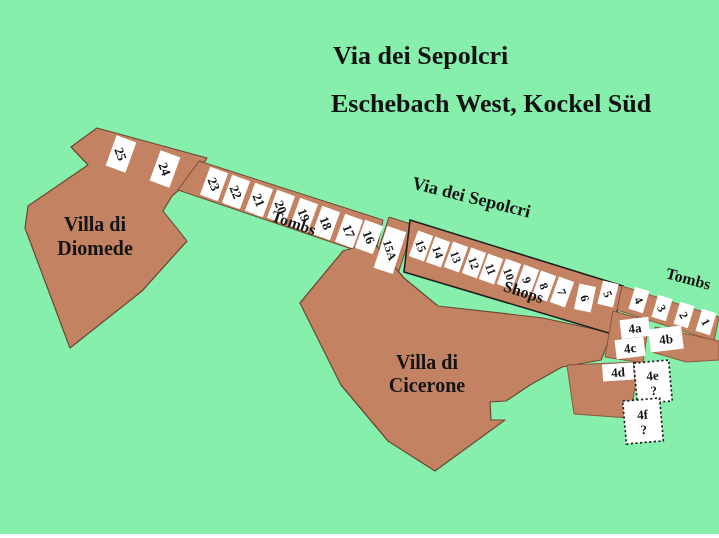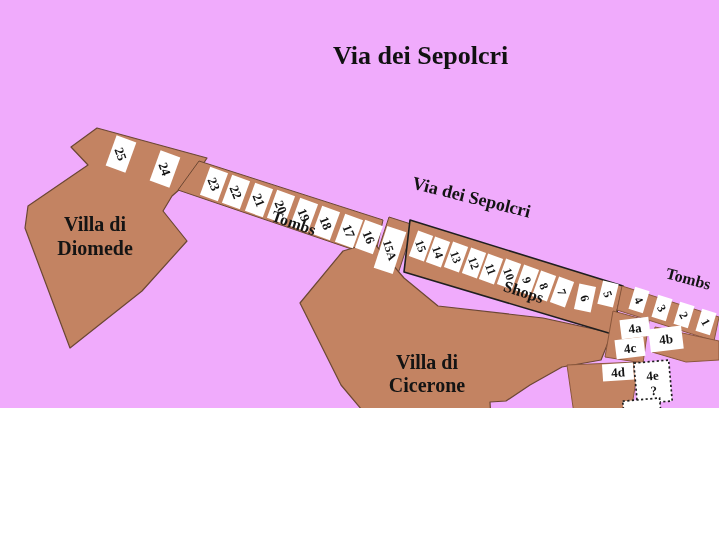--- a/index.html
+++ b/index.html
@@ -1,19 +1,19 @@
 <!DOCTYPE html>
 <html><head>
 <meta charset="utf-8">
 <style>
   html,body { margin:0; padding:0; background:#fff; }
   .stage {
     position:relative;
-    width:719px; height:408px;
-    background:#f0abfc;
+    width:719px; height:534px;
+    background:#86efac;
     overflow:hidden;
     font-family:"Liberation Serif","DejaVu Serif",serif;
     text-align:right;
   }
   .main-title {
     position:absolute; left:333px; top:41px;
     font-size:26px; font-weight:bold; color:#111;
     white-space:nowrap;
   }
   .sub-title {
@@ -22,20 +22,21 @@
     white-space:nowrap;
   }
   svg { position:absolute; left:0; top:0; }
   text { font-family:"Liberation Serif","DejaVu Serif",serif; font-weight:bold; }
 </style>
 </head>
 <body>
 
 <div class="stage">
   <div class="main-title">Via dei Sepolcri</div>
+  <div class="sub-title">Eschebach West, Kockel Süd</div>
   <svg width="719" height="538" viewBox="0 0 719 538">
       <polygon points="97,128 207,158 196,175 172,196 163,211 187,241 142,291 70,348 25,228 28,206 88,165 71,147" fill="#C38362" stroke="#6b4733" stroke-width="1.2" stroke-linejoin="round"></polygon>
       <polygon points="199,161 383,220 375,257 178,190" fill="#C38362" stroke="#6b4733" stroke-width="1" stroke-linejoin="round"></polygon>
       <polygon points="389,217 414,225 393,289 368,281" fill="#C38362" stroke="#6b4733" stroke-width="1" stroke-linejoin="round"></polygon>
       <polygon points="300,303 343,251 373,242 404,278 438,306 543,318 612,333 601,360 562,367 530,385 506,401 490,402 491,420 505,420 435,471 388,441 341,385" fill="#C38362" stroke="#6b4733" stroke-width="1.2" stroke-linejoin="round"></polygon>
       <polygon points="410,220 623,286 612,334 404,272" fill="#C38362" stroke="#1f1f1f" stroke-width="1.6" stroke-linejoin="round"></polygon>
       <polygon points="622,286 719,317 714,341 617,310" fill="#C38362" stroke="#8a573c" stroke-width="1" stroke-linejoin="round"></polygon>
       <polygon points="655,327 719,341 719,360 686,362 652,352" fill="#C38362" stroke="#8a573c" stroke-width="1" stroke-linejoin="round"></polygon>
       <polygon points="613,311 649,321 643,363 605,357" fill="#C38362" stroke="#8a573c" stroke-width="1" stroke-linejoin="round"></polygon>
       <polygon points="567,365 639,362 630,418 574,414" fill="#C38362" stroke="#8a573c" stroke-width="1" stroke-linejoin="round"></polygon>

